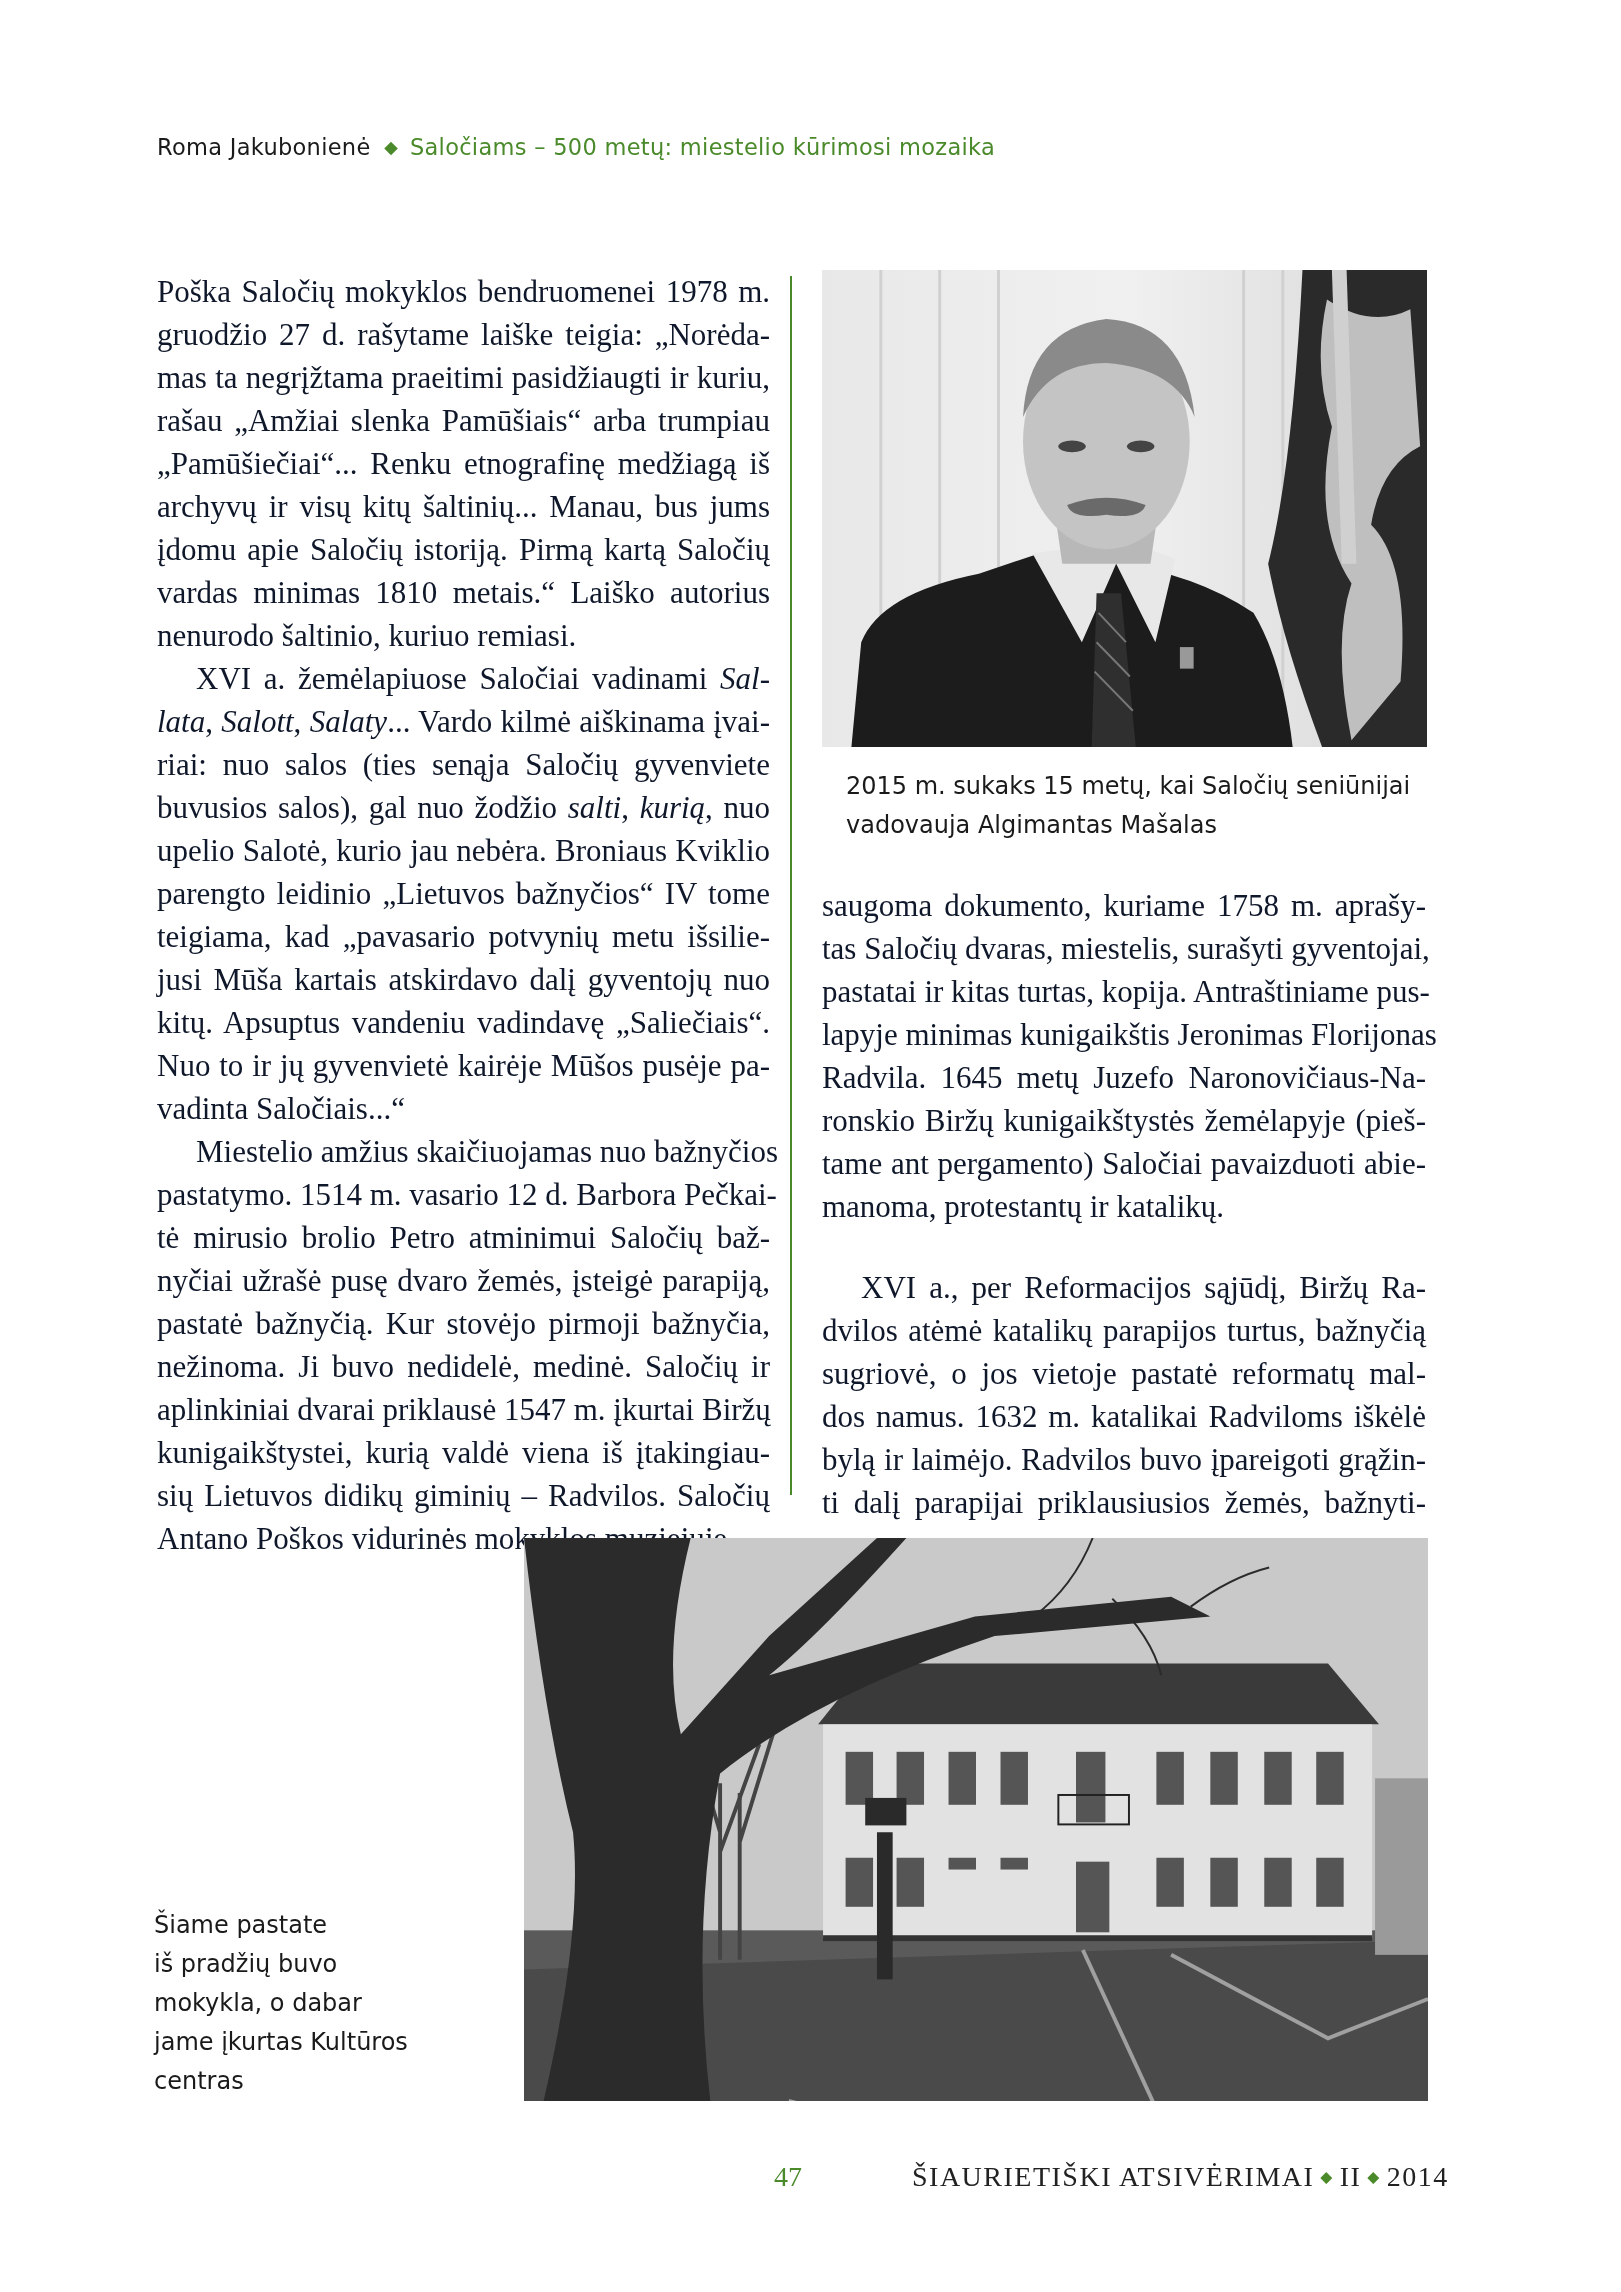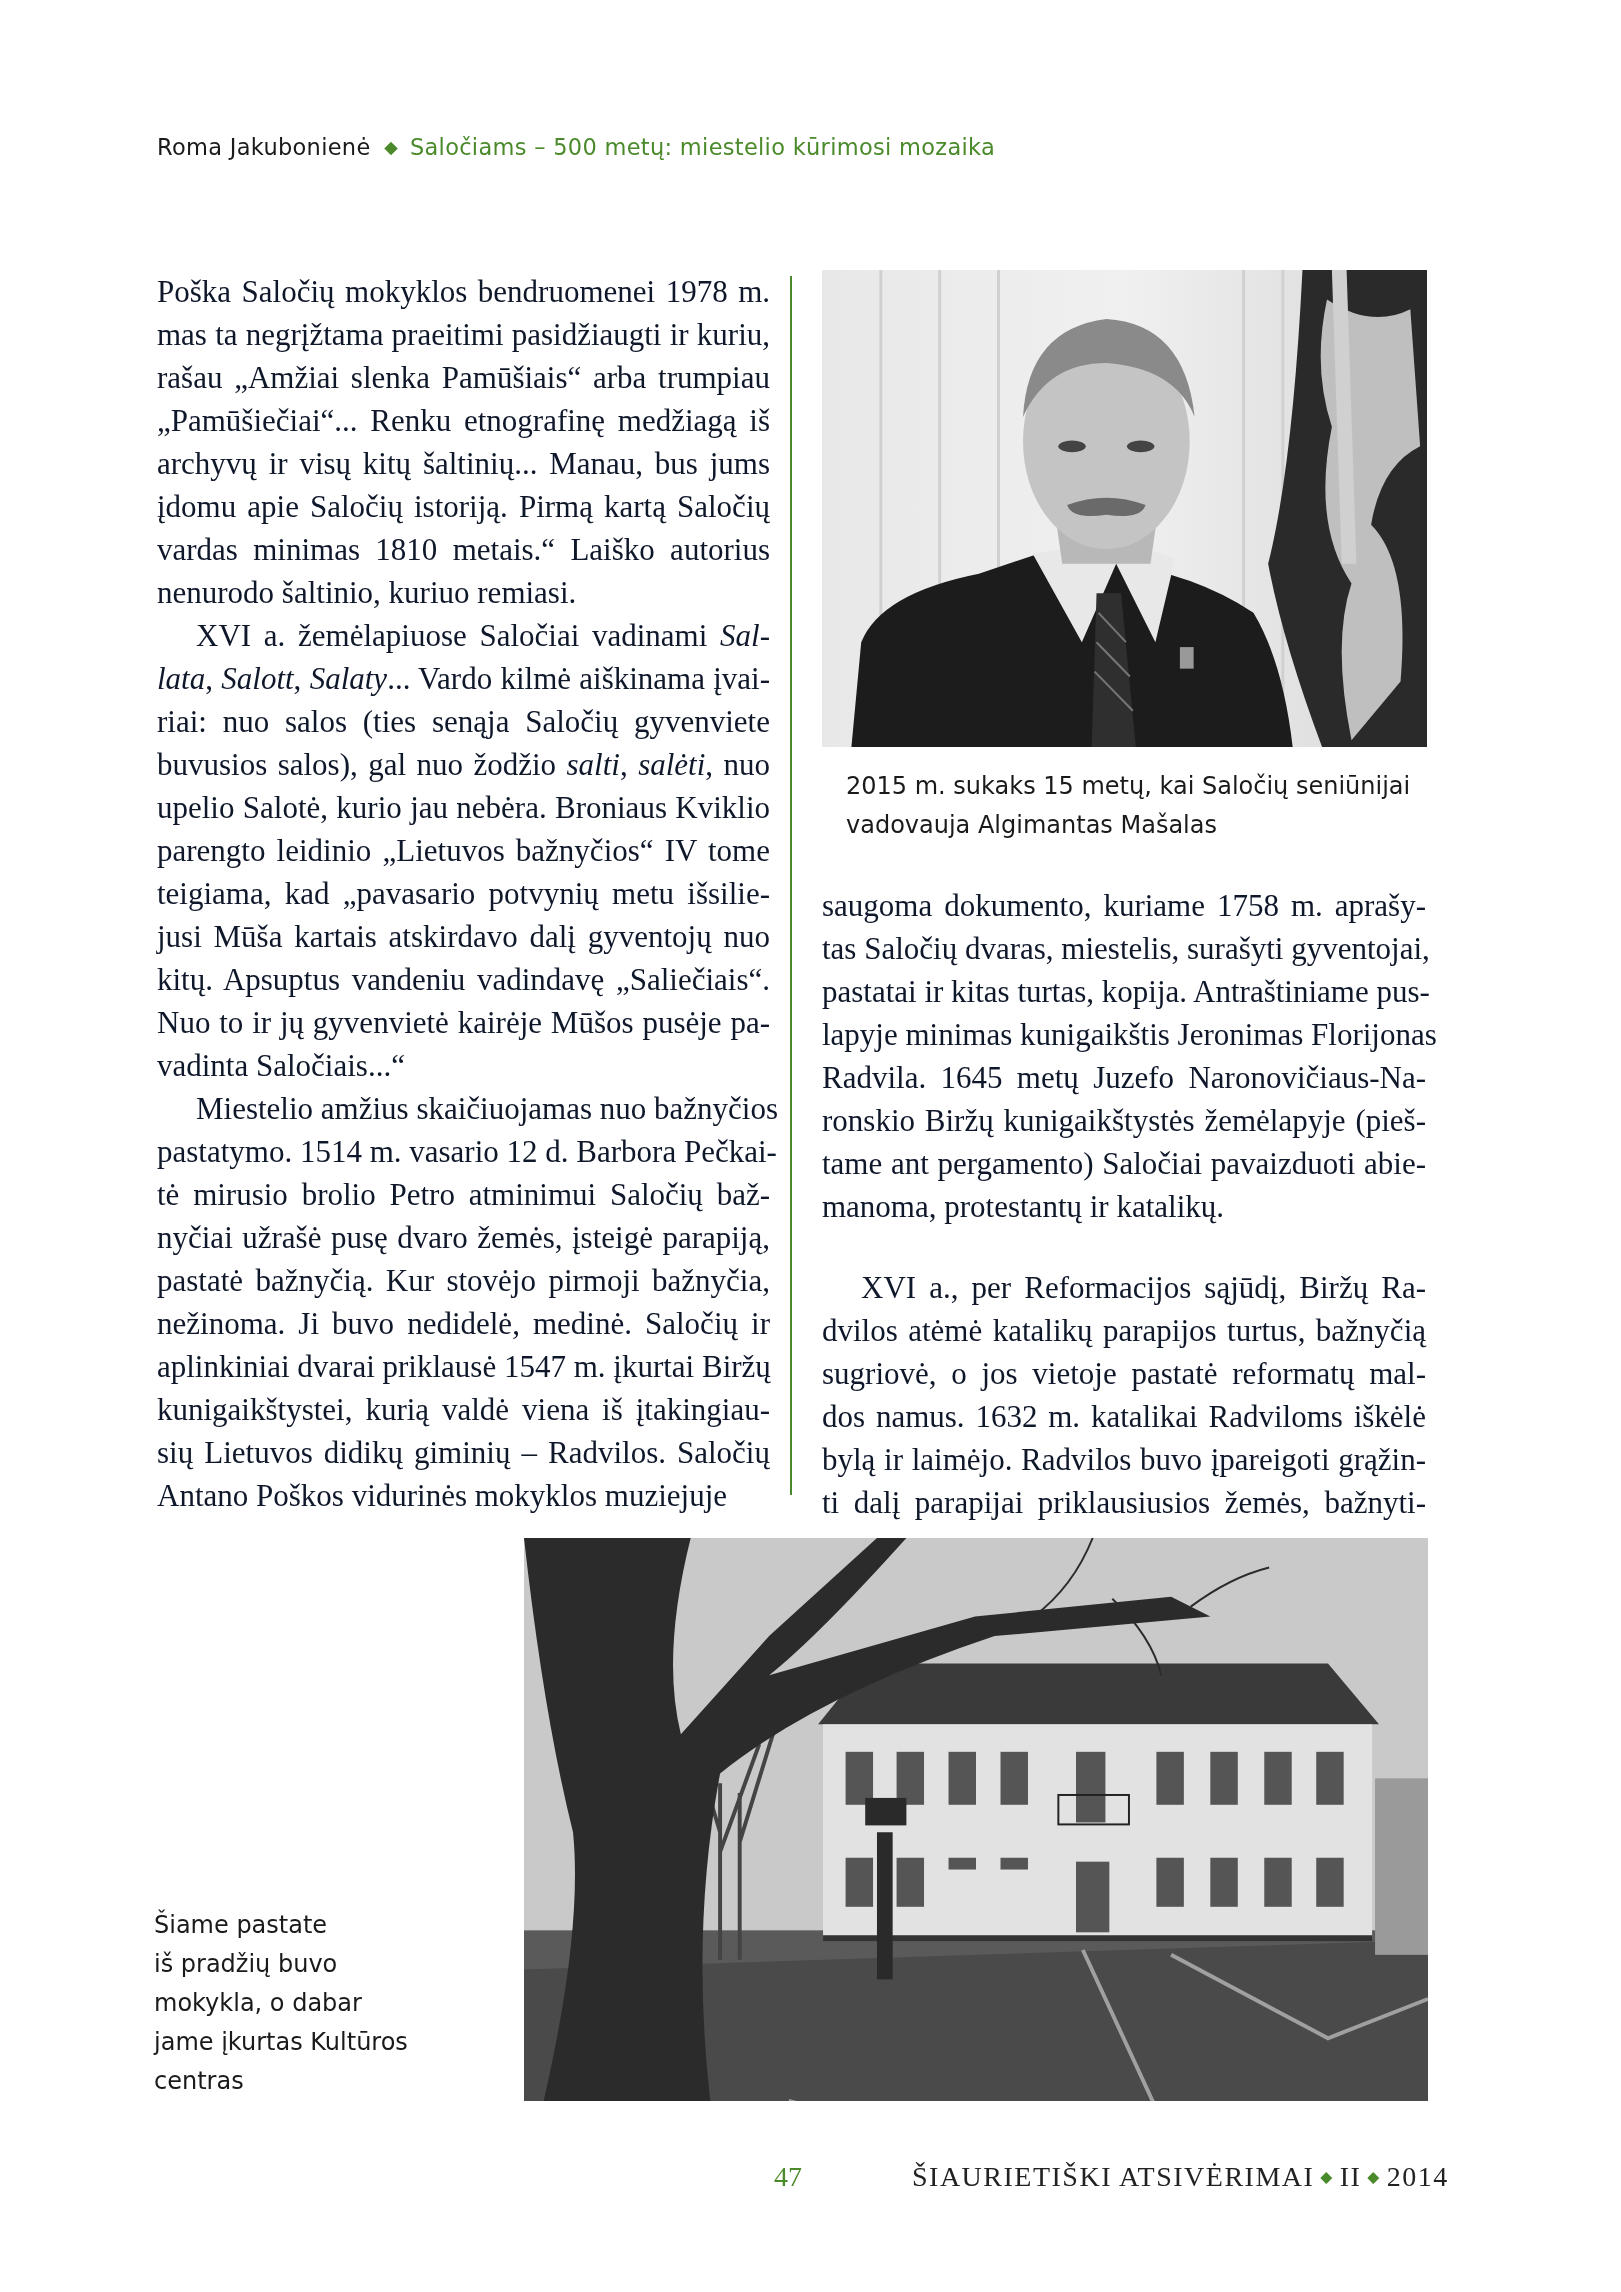--- a/index.html
+++ b/index.html
@@ -49,31 +49,32 @@
 </style>
 </head>
 <body>
 
 <div class="running-head">
   <span>Roma Jakubonienė</span><span class="diamond">◆</span><span class="title">Saločiams – 500 metų: miestelio kūrimosi mozaika</span>
 </div>
 
 <div class="col col-left" id="left-col">
     <span class="line"><span>Poška Saločių mokyklos bendruomenei 1978 m.</span></span>
+    <span class="line"><span>gruodžio 27 d. rašytame laiške teigia: „Norėda-</span></span>
     <span class="line"><span>mas ta negrįžtama praeitimi pasidžiaugti ir kuriu,</span></span>
     <span class="line"><span>rašau „Amžiai slenka Pamūšiais“ arba trumpiau</span></span>
     <span class="line"><span>„Pamūšiečiai“... Renku etnografinę medžiagą iš</span></span>
     <span class="line"><span>archyvų ir visų kitų šaltinių... Manau, bus jums</span></span>
     <span class="line"><span>įdomu apie Saločių istoriją. Pirmą kartą Saločių</span></span>
     <span class="line"><span>vardas minimas 1810 metais.“ Laiško autorius</span></span>
     <span class="line last"><span>nenurodo šaltinio, kuriuo remiasi.</span></span>
     <span class="line indent"><span>XVI a. žemėlapiuose Saločiai vadinami </span><i>Sal-</i></span>
     <span class="line"><i>lata</i><span>, </span><i>Salott</i><span>, </span><i>Salaty</i><span>... Vardo kilmė aiškinama įvai-</span></span>
     <span class="line"><span>riai: nuo salos (ties senąja Saločių gyvenviete</span></span>
-    <span class="line"><span>buvusios salos), gal nuo žodžio </span><i>salti</i><span>, </span><i>salėti</i><span>, nuo</span></span>
+    <span class="line"><span>buvusios salos), gal nuo žodžio </span><i>salti</i><span>, </span><i>kurią</i><span>, nuo</span></span>
     <span class="line"><span>upelio Salotė, kurio jau nebėra. Broniaus Kviklio</span></span>
     <span class="line"><span>parengto leidinio „Lietuvos bažnyčios“ IV tome</span></span>
     <span class="line"><span>teigiama, kad „pavasario potvynių metu išsilie-</span></span>
     <span class="line"><span>jusi Mūša kartais atskirdavo dalį gyventojų nuo</span></span>
     <span class="line"><span>kitų. Apsuptus vandeniu vadindavę „Saliečiais“.</span></span>
     <span class="line"><span>Nuo to ir jų gyvenvietė kairėje Mūšos pusėje pa-</span></span>
     <span class="line last"><span>vadinta Saločiais...“</span></span>
     <span class="line indent"><span>Miestelio amžius skaičiuojamas nuo bažnyčios</span></span>
     <span class="line"><span>pastatymo. 1514 m. vasario 12 d. Barbora Pečkai-</span></span>
     <span class="line"><span>tė mirusio brolio Petro atminimui Saločių baž-</span></span>

